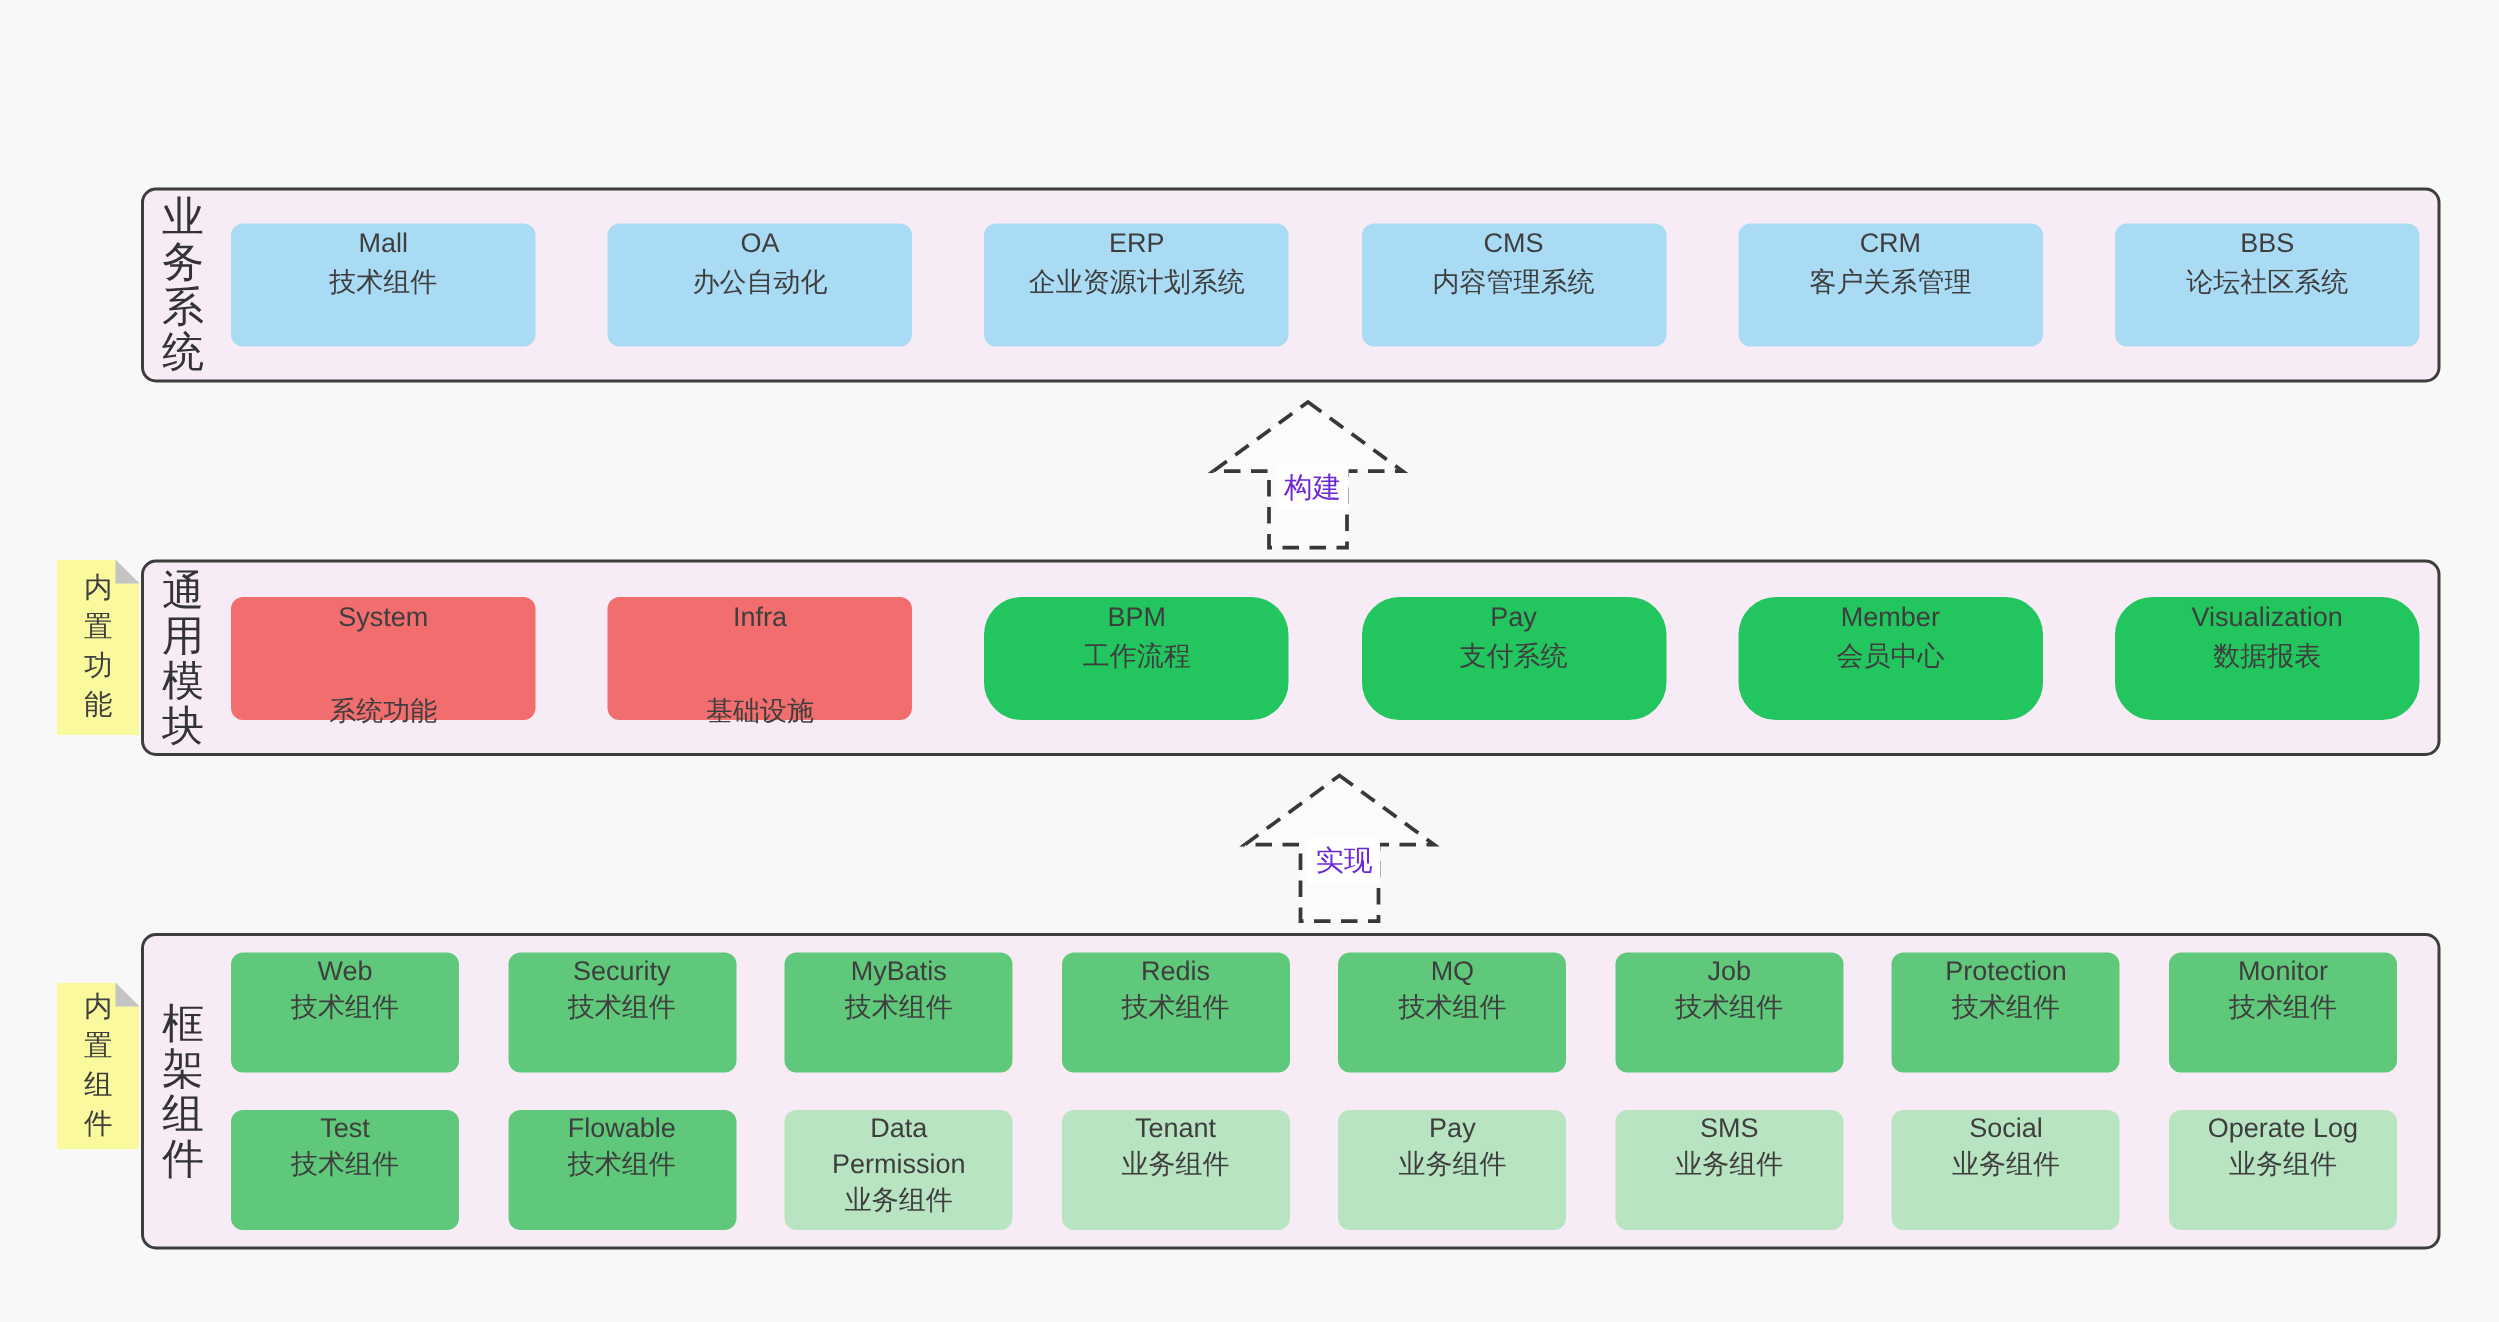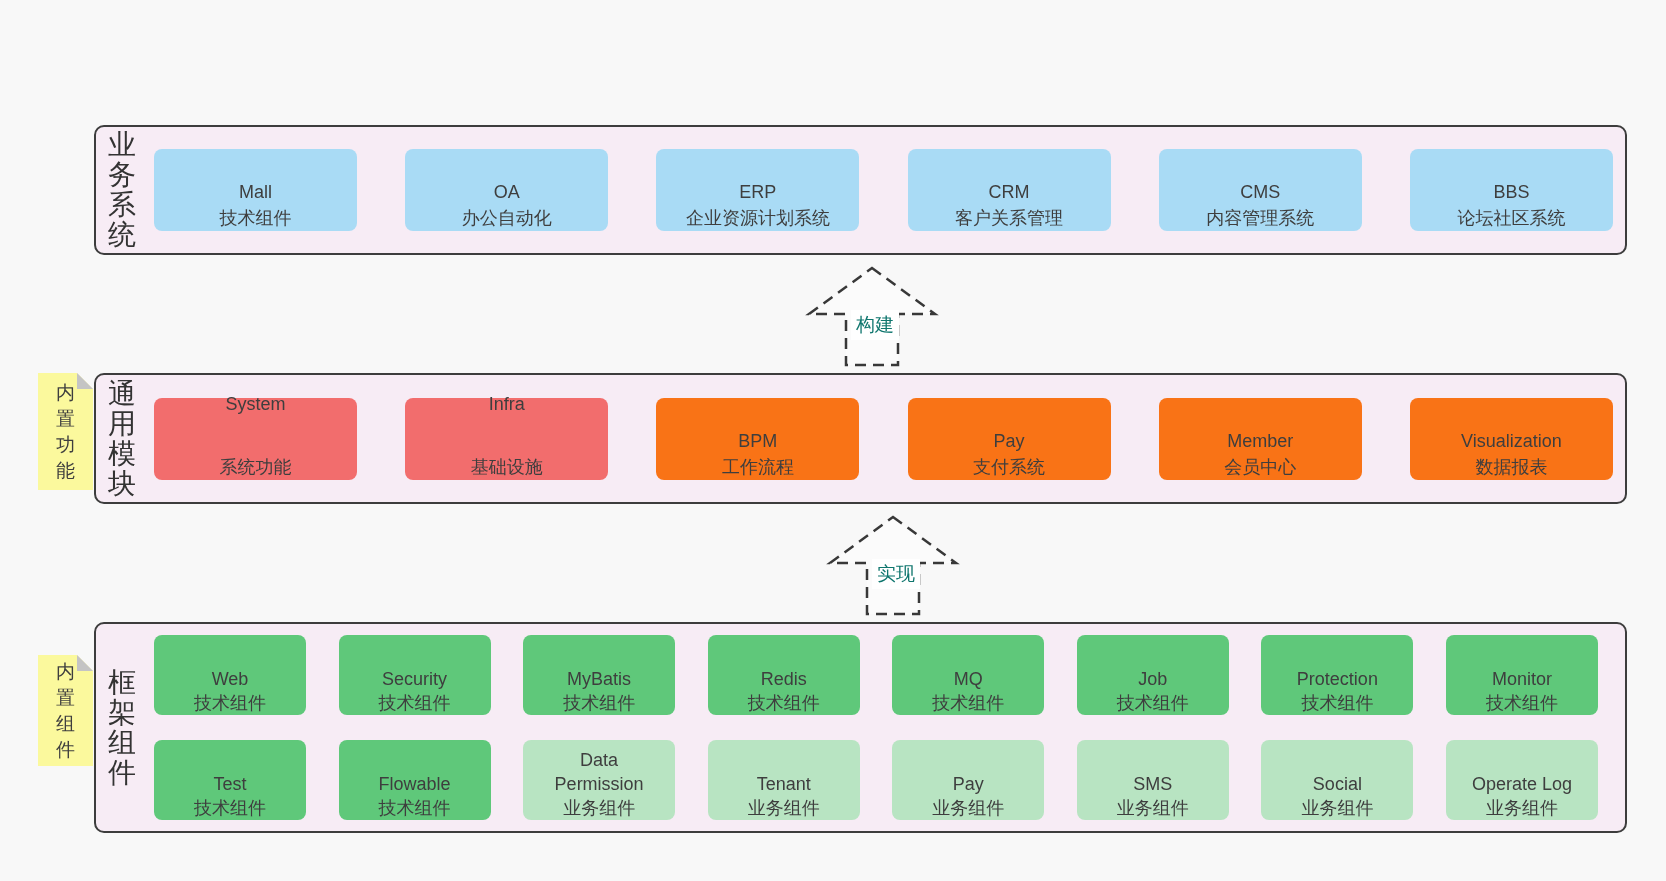--- a/index.html
+++ b/index.html
@@ -38,43 +38,43 @@
     flex:1;
     margin-left:18px;margin-right:12px;
     display:flex;flex-direction:column;justify-content:center;gap:25px;
   }
   .panel-3 .rows{margin-right:27px;}
   .row{display:flex;justify-content:space-between;}
 
   
   .box{
     border-radius:8px;
-    display:flex;flex-direction:column;align-items:center;justify-content:flex-end;
+    display:flex;flex-direction:column;align-items:center;justify-content:flex-start;
     text-align:center;
     color:#3e3e3e;
   }
   .row6 .box{width:203px;height:82px;font-size:18px;line-height:26px;}
   .row8 .box{width:152px;height:80px;font-size:18px;line-height:24px;}
   .row8 .box-title{max-width:112px;}
   .box.blue{background:#a9dbf5;}
   .box.red{background:#f26d6d;gap:37px;}
-  .box.pink{background:#f97316;}
+  .box.pink{background:#22c55e;border-radius:25px;}
   .box.green{background:#5fc87a;}
   .box.green-light{background:#b8e4c2;}
 
   
   .arrow{position:absolute;width:130px;height:101px;}
   .arrow-1{left:807px;top:266px;}
   .arrow-2{left:828px;top:515px;}
   .arrow svg{position:absolute;inset:0;overflow:visible;}
   .arrow-label{
     position:absolute;left:44px;top:44px;
     background:#ffffff;
     padding:2px 5px;
-    font-size:19px;color:#0f766e;
+    font-size:19px;color:#6d28d9;
     white-space:nowrap;
   }
 
   
   .note{
     position:absolute;left:38px;width:55px;
     background:#fbf99d;
     clip-path:polygon(0 0,calc(100% - 16px) 0,100% 16px,100% 100%,0 100%);
     display:flex;align-items:center;justify-content:center;
   }
@@ -106,26 +106,26 @@
           </div>
           <div class="box blue">
             <div class="box-title">OA</div>
             <div class="box-sub">办公自动化</div>
           </div>
           <div class="box blue">
             <div class="box-title">ERP</div>
             <div class="box-sub">企业资源计划系统</div>
           </div>
           <div class="box blue">
+            <div class="box-title">CMS</div>
+            <div class="box-sub">内容管理系统</div>
+          </div>
+          <div class="box blue">
             <div class="box-title">CRM</div>
             <div class="box-sub">客户关系管理</div>
-          </div>
-          <div class="box blue">
-            <div class="box-title">CMS</div>
-            <div class="box-sub">内容管理系统</div>
           </div>
           <div class="box blue">
             <div class="box-title">BBS</div>
             <div class="box-sub">论坛社区系统</div>
           </div>
         </div>
     </div>
   </section>
 
   <div class="arrow arrow-1">

